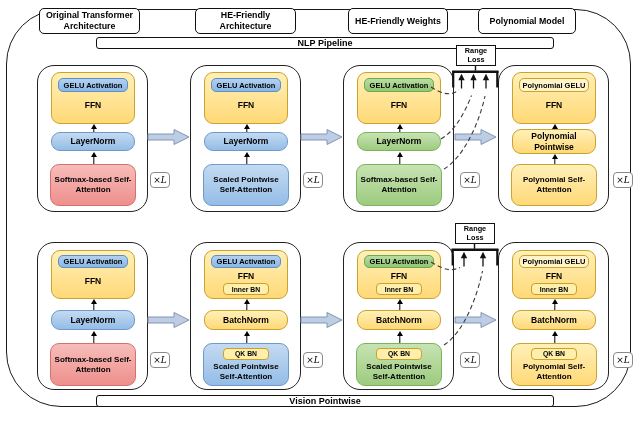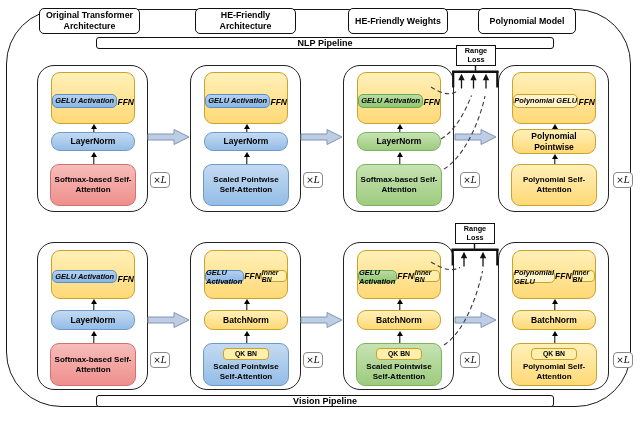--- a/index.html
+++ b/index.html
@@ -15,21 +15,21 @@
 
   .bar { position:absolute; left:96px; width:458px; height:12px; background:#fff; border:1.2px solid #111;
     border-radius:3px; display:flex; align-items:center; justify-content:center;
     font-size:9px; font-weight:bold; z-index:6; }
 
   .block { position:absolute; width:111px; background:#fff; border:1.4px solid #222; border-radius:17px; z-index:1; }
   .row1 { top:65px; height:147px; }
   .row2 { top:242px; height:148px; }
 
   .bx { position:absolute; left:13px; width:84px; border-radius:9px; }
-  .ffn { display:flex; flex-direction:row; align-items:center;font-style:italic; }
+  .ffn { display:flex; flex-direction:column; align-items:center; }
   .row1 .ffn { top:6px; height:52px; }
   .row2 .ffn { top:7px; height:49px; }
   .pill { width:70px; height:14px; border-radius:5px; font-size:7.5px; font-weight:bold;
     display:flex; align-items:center; justify-content:center; margin-top:5px; }
   .row2 .pill { height:13px; margin-top:4px; }
   .ffn-label { font-size:8.5px; font-weight:bold; margin-top:8px; }
   .row2 .has-inner .ffn-label { margin-top:3px; }
   .mini-pill { width:46px; height:12px; border-radius:4px; font-size:6.8px; font-weight:bold;
     display:flex; align-items:center; justify-content:center; margin-top:2px; }
 
@@ -87,21 +87,21 @@
 <div id="canvas">
 
   <div class="outer-rect"></div>
 
   <div class="header" style="left:39px;width:101px;">Original Transformer Architecture</div>
   <div class="header" style="left:348px;width:100px;">HE-Friendly Weights</div>
   <div class="header" style="left:195px;width:101px;">HE-Friendly Architecture</div>
   <div class="header" style="left:478px;width:98px;">Polynomial Model</div>
 
   <div class="bar" style="top:37px;">NLP Pipeline</div>
-  <div class="bar" style="top:395px;">Vision Pipeline</div>
+  <div class="bar" style="top:395px;">Vision Pointwise</div>
 
   <div class="block row1" style="left:37px;">
     <div class="bx ffn c-yellow">
       <div class="pill c-bluepill">GELU Activation</div>
       <div class="ffn-label">FFN</div>
     </div>
     <div class="va va1"></div>
     <div class="bx norm c-blue">LayerNorm</div>
     <div class="va va2"></div>
     <div class="bx attn c-red">Softmax-based Self-Attention</div>

